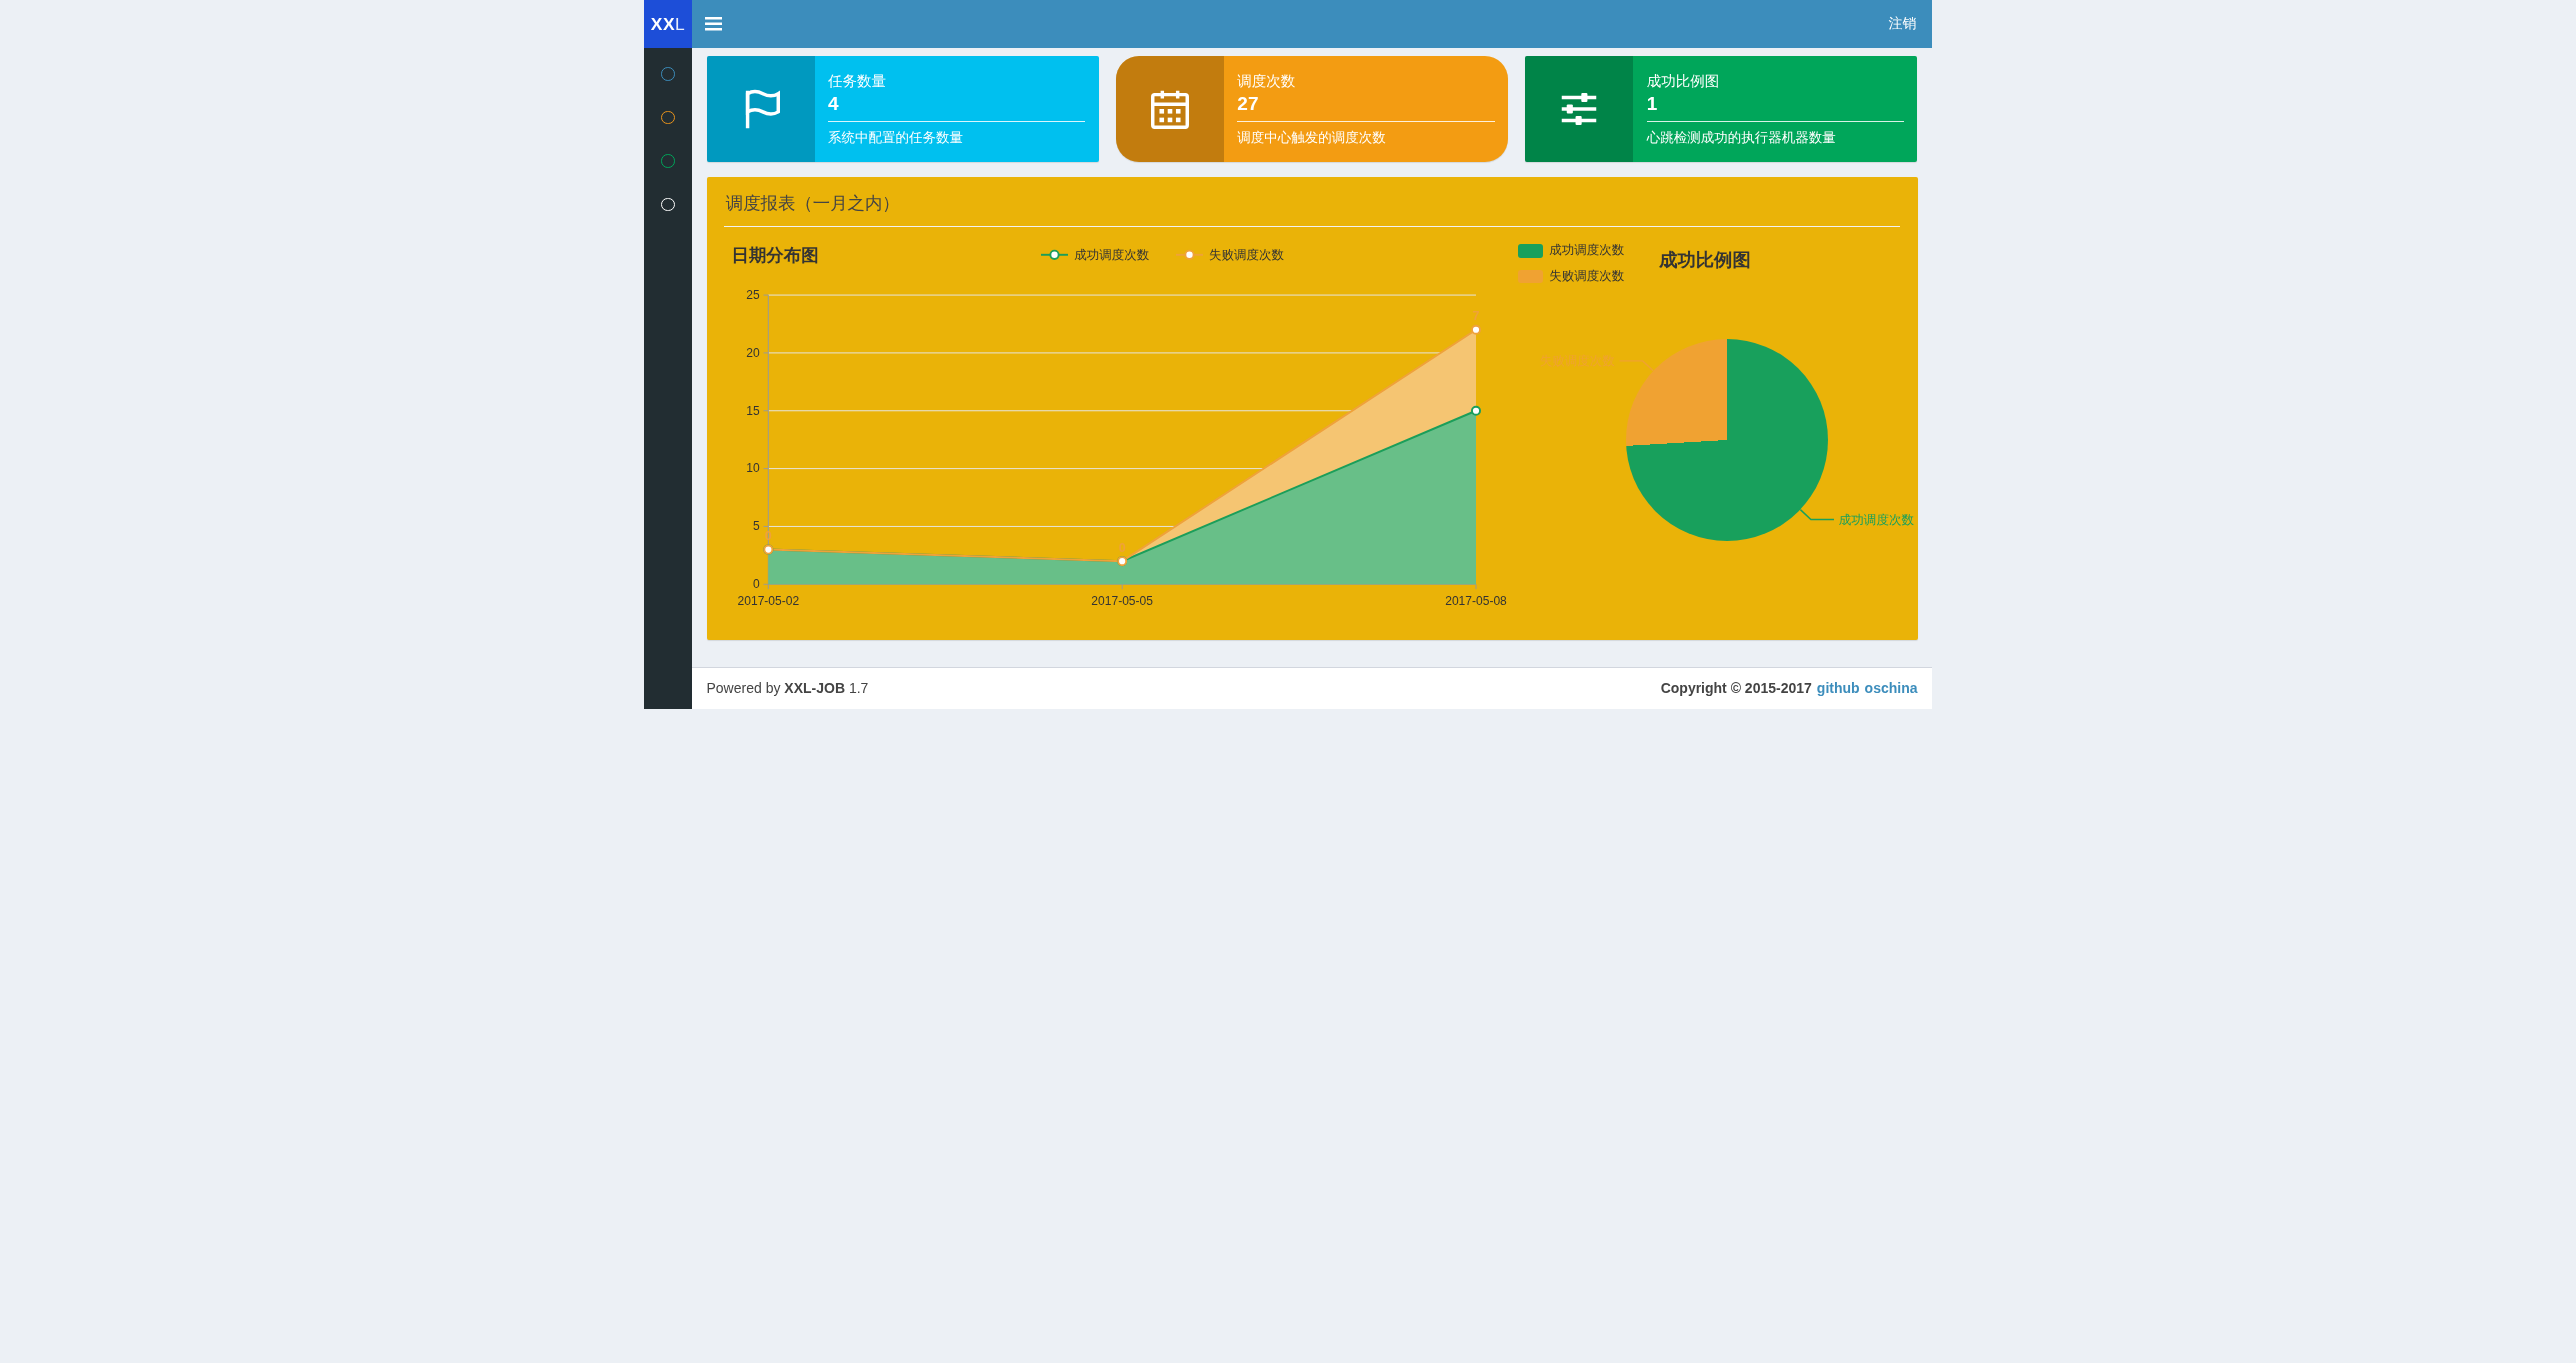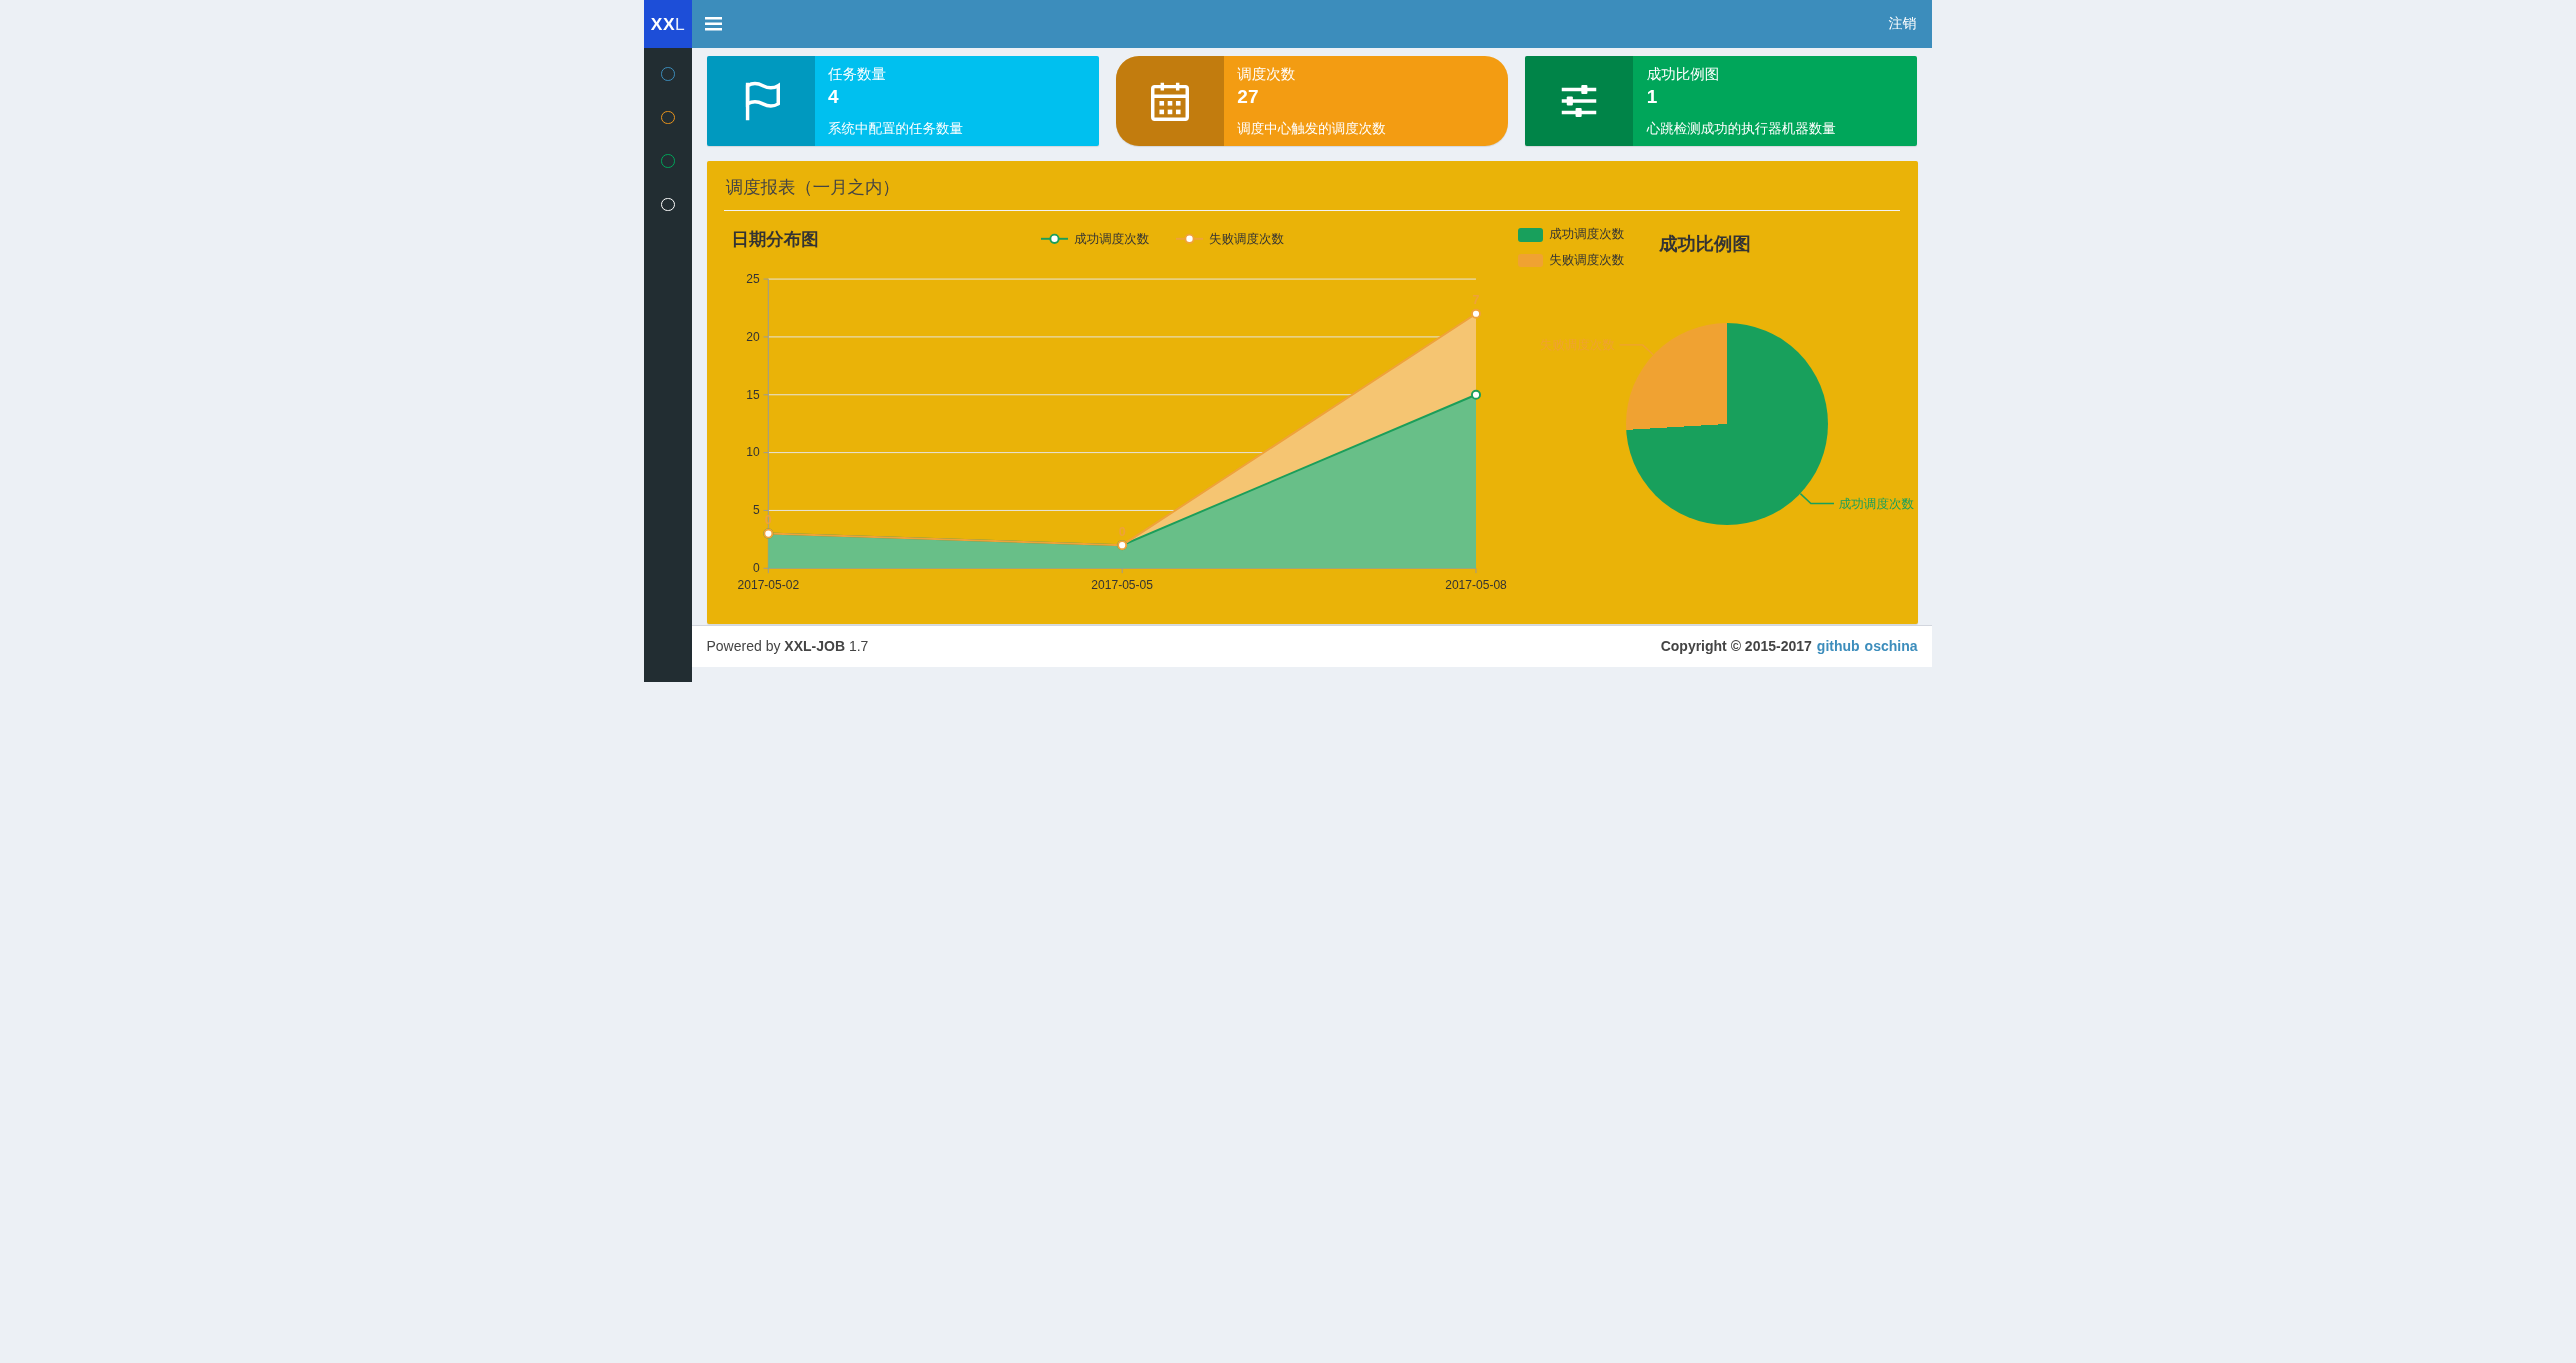--- a/index.html
+++ b/index.html
@@ -19,21 +19,21 @@
   .menu-circle { width:13.5px; height:13.5px; border-radius:50%; border:1.9px solid #fff; cursor:pointer; }
 
   
   .content { margin-left:48px; padding:7.7px 14.5px 0 14.5px; }
   .content-header { padding:5.8px 0 11.6px 2.9px; }
   .content-header h1 { margin:0; font-size:23px; font-weight:500; color:#333; display:inline; }
   .content-header .sub { font-size:14.5px; color:#777; margin-left:7.7px; font-weight:400; }
 
   
   .info-row { display:flex; justify-content:space-between; margin-bottom:15.4px; }
-  .info-box { width:32.4%; height:90px; display:flex; color:#fff; box-shadow:0 1px 1px rgba(0,0,0,.1); border-radius:1.9px; overflow:hidden; }
+  .info-box { width:32.4%; height:106px; display:flex; color:#fff; box-shadow:0 1px 1px rgba(0,0,0,.1); border-radius:1.9px; overflow:hidden; }
   .info-icon { width:108px; min-width:108px; background:rgba(0,0,0,.2); display:flex; align-items:center; justify-content:center; }
   .info-icon svg { width:46px; height:46px; }
   .info-content { flex:1; padding:9.6px 13.5px 7.7px 13.5px; display:flex; flex-direction:column; justify-content:center; }
   .info-title { font-size:14.5px; }
   .info-number { font-size:19px; font-weight:bold; margin:1.9px 0 5.8px 0; }
   .info-divider { height:1px; background:rgba(255,255,255,.85); margin-bottom:6.7px; }
   .info-desc { font-size:13.5px; }
 
   
   .panel { background:#eab308; box-shadow:0 1px 1px rgba(0,0,0,.1); border-radius:1.9px; padding:12.5px 17.4px 17.4px 17.4px; }
@@ -51,21 +51,21 @@
   .pie-title { font-size:18.3px; font-weight:bold; color:#333; margin-left:35px; margin-top:5px; }
   .pie-stage { position:relative; height:295px; }
   .pie { position:absolute; left:115px; top:54px; width:202px; height:202px; border-radius:50%; }
   .pie-overlay { position:absolute; left:0; top:0; overflow:visible; }
   svg text { font-family:"Liberation Sans", sans-serif; }
   .tick { font-size:12.5px; fill:#333; }
   .dlabel { font-size:13px; font-weight:bold; }
   .plabel { font-size:13px; }
 
   
-  .main-footer { margin-left:48px; margin-top:1px; background:#fff; border-top:1px solid #d2d6de; padding:12.5px 14.5px; display:flex; font-size:14px; color:#444; }
+  .main-footer { margin-left:48px; margin-top:27px; background:#fff; border-top:1px solid #d2d6de; padding:12.5px 14.5px; display:flex; font-size:14px; color:#444; }
   .footer-right { margin-left:auto; display:flex; gap:5px; align-items:center; }
   .footer-right .copy { font-weight:bold; color:#444; }
   .footer-link { color:#3c8dbc; font-weight:bold; text-decoration:none; cursor:pointer; }
 </style>
 </head>
 <body>
 
 <div class="wrapper">
 
   <header class="main-header">

